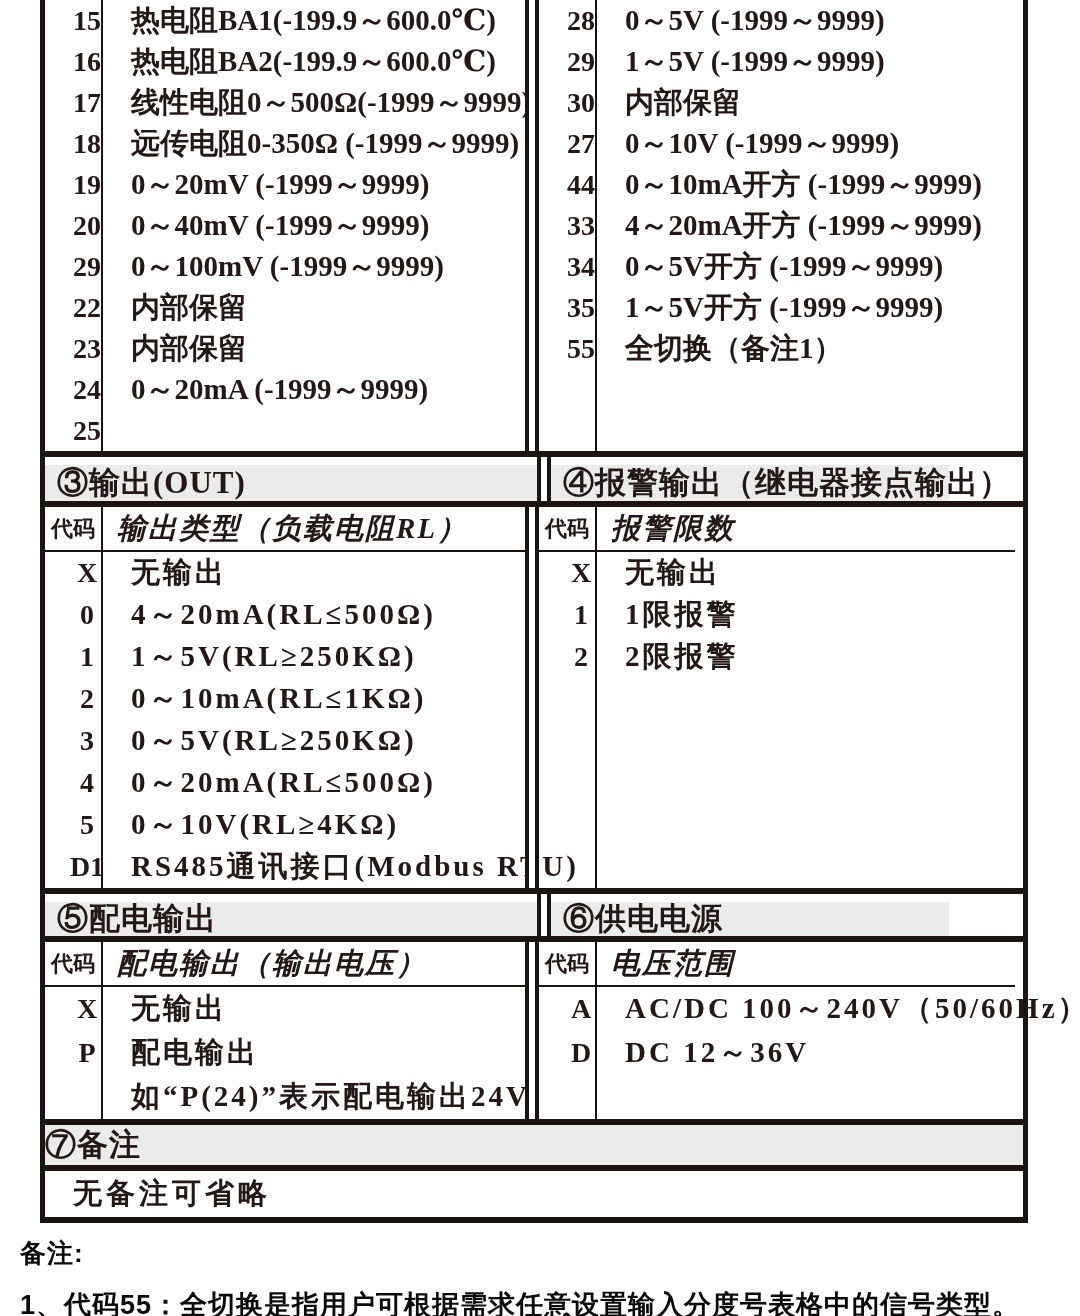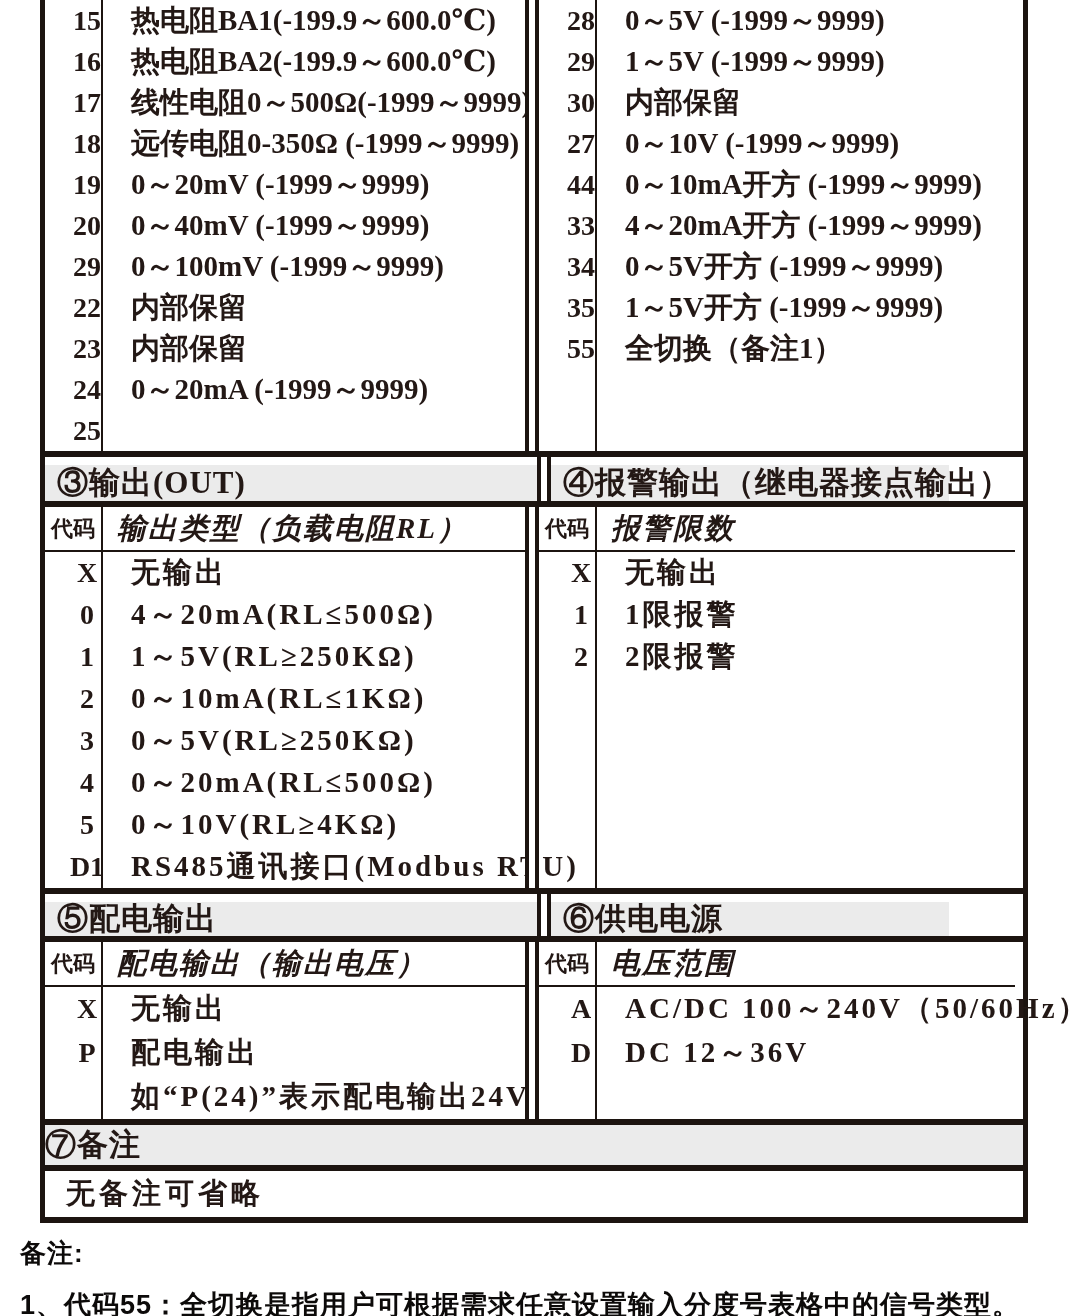--- a/index.html
+++ b/index.html
@@ -38,21 +38,21 @@
   .hdesc{flex:1;display:flex;align-items:center;padding-left:14px;font-size:29px;
          font-weight:700;letter-spacing:2px;white-space:nowrap;font-style:italic;}
   .band{height:44px;}
   .band .bandcell{background:#ebebeb;display:flex;align-items:center;padding-left:12px;
         font-size:31px;font-weight:700;letter-spacing:1px;white-space:nowrap;margin-top:8px;}
   .band .bandcell.l{width:480px;}
   .band .bandcell.r{width:386px;}
   .band56{height:42px;}
   .band7{height:40px;background:#ebebeb;display:flex;align-items:center;
          font-size:31px;font-weight:700;letter-spacing:1px;}
-  .remarkrow{height:46px;display:flex;align-items:center;padding-left:21px;
+  .remarkrow{height:46px;display:flex;align-items:center;padding-left:28px;
              font-size:29px;font-weight:600;letter-spacing:4px;background:#ffffff;}
   .notes{position:absolute;left:20px;top:1236px;width:1050px;
          font-family:"Liberation Sans","DejaVu Sans",sans-serif;
          font-weight:bold;color:#0c0a09;}
   .notes .nlabel{font-size:26px;letter-spacing:1px;}
   .notes .nitem{font-size:27px;margin-top:16px;letter-spacing:1px;white-space:nowrap;}
 </style>
 </head>
 <body>
 

